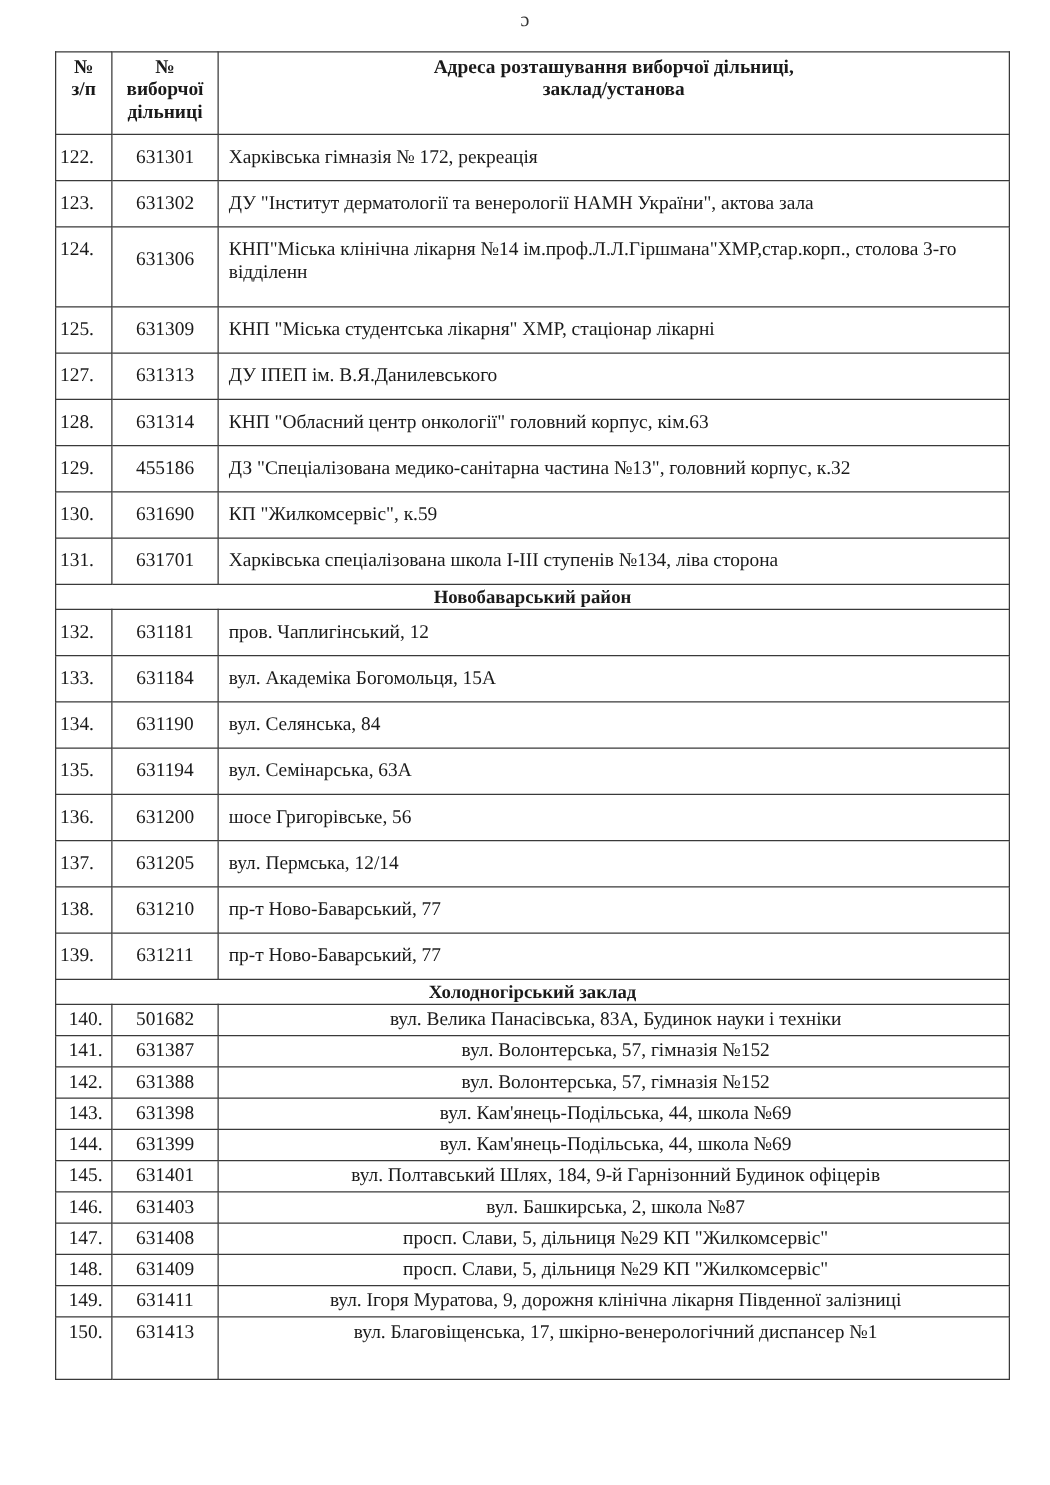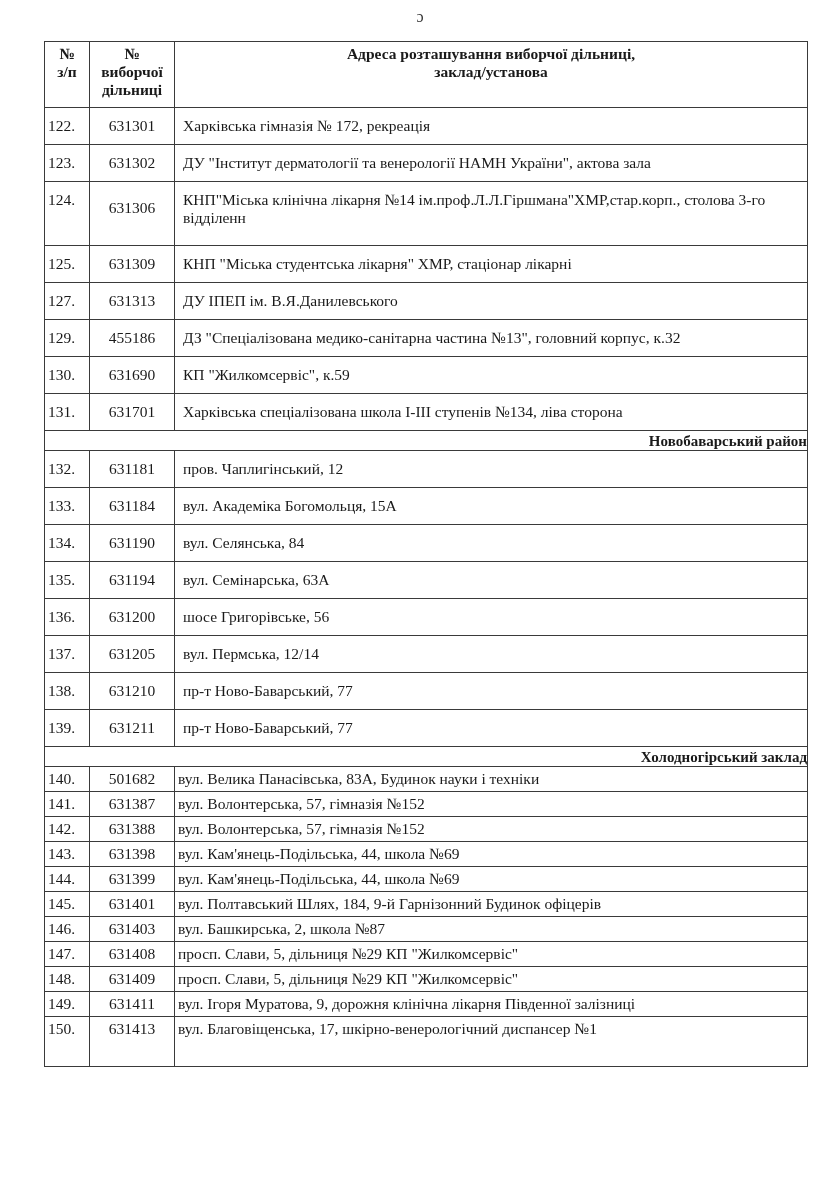--- a/index.html
+++ b/index.html
@@ -11,22 +11,22 @@
   td, th { border: 1px solid #3a3a3a; font-size: 15.5px; line-height: 18px; vertical-align: top; }
   #main-table { top: 41px; }
   th { font-weight: bold; text-align: center; vertical-align: middle; padding: 2px 2px; }
   .hdr-row th { height: 60px; }
   .c1 { width: 44px; padding: 9px 0 0 3px; }
   .c2 { width: 84px; text-align: center; padding: 9px 0 0 0; }
   .c3 { padding: 9px 0 0 8px; }
   .r-1 td { height: 27px; }
   .r-2 td { height: 46px; margin-left: 41px; }
   .r-2 .c2 { padding-top: 17px; }
-  .district td { text-align: right; font-weight: bold; padding: 2px 0 1px 0; height: 15px; font-size: 15px; line-height: 16px; }
-  .compact td { height: 20px; padding-top: 3px; padding-bottom: 1px; }
+  .district td { text-align: center; font-weight: bold; padding: 2px 0 1px 0; height: 15px; font-size: 15px; line-height: 16px; }
+  .compact td { height: 20px; padding-top: 3px; padding-bottom: 1px; text-align: center; }
   .compact .c3 { padding-left: 3px; }
   .last-row td { height: 45px; margin-top: 34px; }
 </style>
 </head>
 <body>
 
 <div class="page-num">ɔ</div>
 
 <table id="main-table">
   <thead>
@@ -64,20 +64,25 @@
       </tr>
       <tr class="r-1 ">
         <td class="c1">125.</td>
         <td class="c2">631309</td>
         <td class="c3">КНП "Міська студентська лікарня" ХМР, стаціонар лікарні</td>
       </tr>
       <tr class="r-1 ">
         <td class="c1">127.</td>
         <td class="c2">631313</td>
         <td class="c3">ДУ ІПЕП ім. В.Я.Данилевського</td>
+      </tr>
+      <tr class="r-1 ">
+        <td class="c1">128.</td>
+        <td class="c2">631314</td>
+        <td class="c3">КНП "Обласний центр онкології" головний корпус, кім.63</td>
       </tr>
       <tr class="r-1 ">
         <td class="c1">129.</td>
         <td class="c2">455186</td>
         <td class="c3">ДЗ "Спеціалізована медико-санітарна частина №13", головний корпус, к.32</td>
       </tr>
       <tr class="r-1 ">
         <td class="c1">130.</td>
         <td class="c2">631690</td>
         <td class="c3">КП "Жилкомсервіс", к.59</td>

